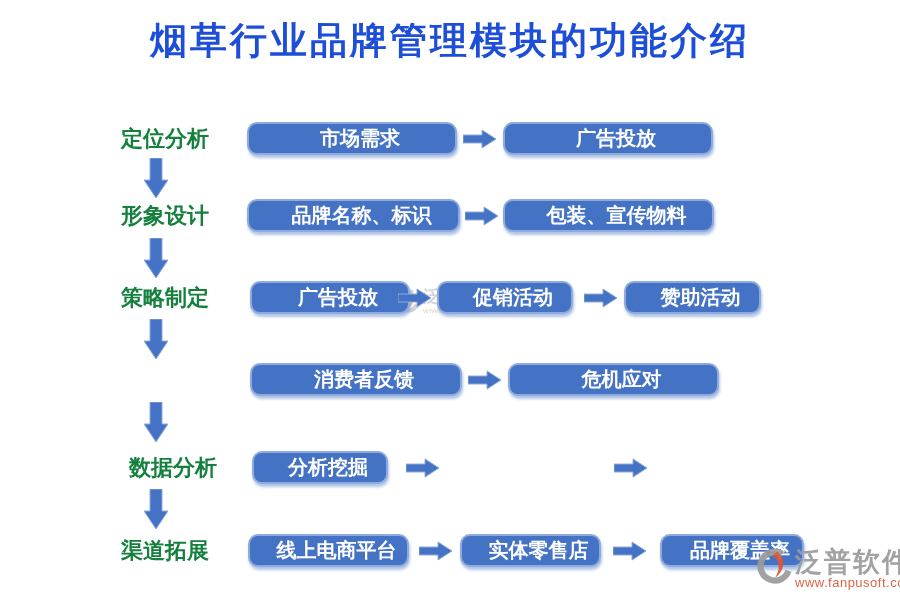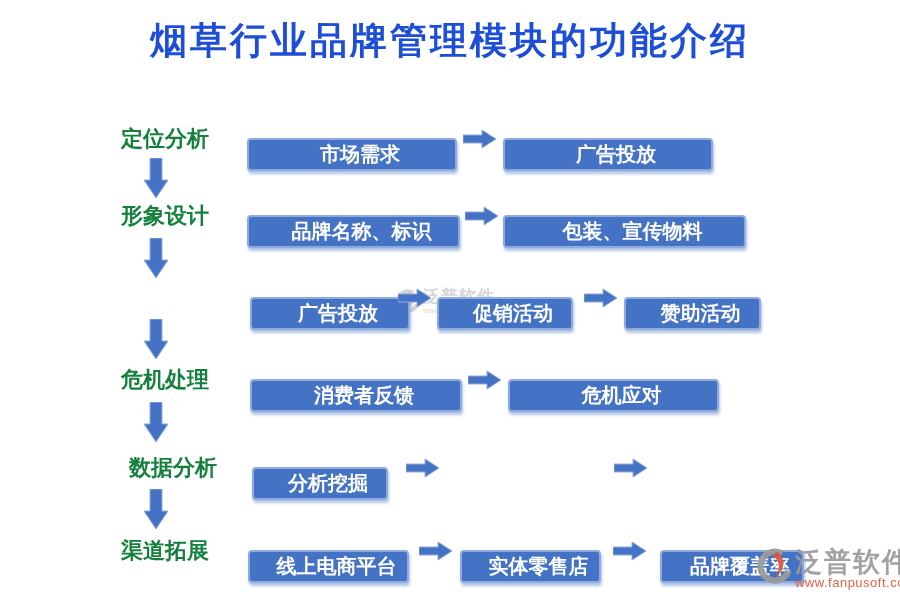--- a/index.html
+++ b/index.html
@@ -10,22 +10,22 @@
   .title{
     position:absolute;top:16px;left:0;width:100%;text-align:center;
     font-size:37px;font-weight:bold;color:#1d4ed8;letter-spacing:3px;white-space:nowrap;
   }
   .row{position:absolute;left:0;width:900px;height:33px;z-index:2;}
   .rlabel{
     position:absolute;top:0;height:33px;display:flex;align-items:center;justify-content:center;
     font-size:22px;font-weight:bold;color:#15803d;white-space:nowrap;
   }
   .box{
-    position:absolute;top:16px;height:33px;box-sizing:border-box;
-    background:#4472C4;border:2px solid #8FAADC;border-radius:4px;
+    position:absolute;top:0;height:33px;box-sizing:border-box;
+    background:#4472C4;border:2px solid #8FAADC;border-radius:10px;
     color:#fff;font-size:20px;font-weight:bold;white-space:nowrap;
     display:flex;align-items:center;justify-content:center;
     box-shadow:1px 3px 3px rgba(110,145,205,0.55);
     padding-left:16px;
   }
   .harrow{position:absolute;top:7px;width:34px;height:20px;}
   .darrow{position:absolute;left:144px;width:24px;height:40px;z-index:2;}
   .arrowfill{fill:#4472C4;stroke:#8FAADC;stroke-width:1;stroke-linejoin:round;}
   .wm-center{
     position:absolute;left:396px;top:288px;z-index:1;opacity:0.38;
@@ -59,43 +59,43 @@
   <svg class="darrow" style="top:158px" viewBox="0 0 24 40">
       <polygon class="arrowfill" points="6,0 18,0 18,22 24,22 12,40 0,22 6,22"></polygon>
     </svg>
 
   <div class="row" style="top:199px">
     <div class="rlabel" style="left:110px;width:110px">形象设计</div>
     <div class="box" style="left:247px;width:213px">品牌名称、标识</div>
     <svg class="harrow" style="left:465px" viewBox="0 0 34 20">
         <polygon class="arrowfill" points="0,6 19,6 19,1 33,10 19,19 19,14 0,14"></polygon>
       </svg>
-    <div class="box" style="left:503px;width:243px">包装、宣传物料</div>
+    <div class="box" style="left:503px;width:211px">包装、宣传物料</div>
   </div>
   <svg class="darrow" style="top:238px" viewBox="0 0 24 40">
       <polygon class="arrowfill" points="6,0 18,0 18,22 24,22 12,40 0,22 6,22"></polygon>
     </svg>
 
   <div class="row" style="top:281px">
+    <div class="rlabel" style="left:110px;width:110px">策略制定</div>
     <div class="box" style="left:250px;width:160px">广告投放</div>
     <svg class="harrow" style="left:398px" viewBox="0 0 34 20">
         <polygon class="arrowfill" points="0,6 19,6 19,1 33,10 19,19 19,14 0,14"></polygon>
       </svg>
     <div class="box" style="left:437px;width:136px">促销活动</div>
     <svg class="harrow" style="left:584px" viewBox="0 0 34 20">
         <polygon class="arrowfill" points="0,6 19,6 19,1 33,10 19,19 19,14 0,14"></polygon>
       </svg>
     <div class="box" style="left:624px;width:137px">赞助活动</div>
   </div>
   <svg class="darrow" style="top:319px" viewBox="0 0 24 40">
       <polygon class="arrowfill" points="6,0 18,0 18,22 24,22 12,40 0,22 6,22"></polygon>
     </svg>
 
   <div class="row" style="top:363px">
-    <div class="rlabel" style="left:110px;width:110px">危机处理</div>
     <div class="box" style="left:250px;width:212px">消费者反馈</div>
     <svg class="harrow" style="left:468px" viewBox="0 0 34 20">
         <polygon class="arrowfill" points="0,6 19,6 19,1 33,10 19,19 19,14 0,14"></polygon>
       </svg>
     <div class="box" style="left:508px;width:211px">危机应对</div>
   </div>
   <svg class="darrow" style="top:402px" viewBox="0 0 24 40">
       <polygon class="arrowfill" points="6,0 18,0 18,22 24,22 12,40 0,22 6,22"></polygon>
     </svg>
 

